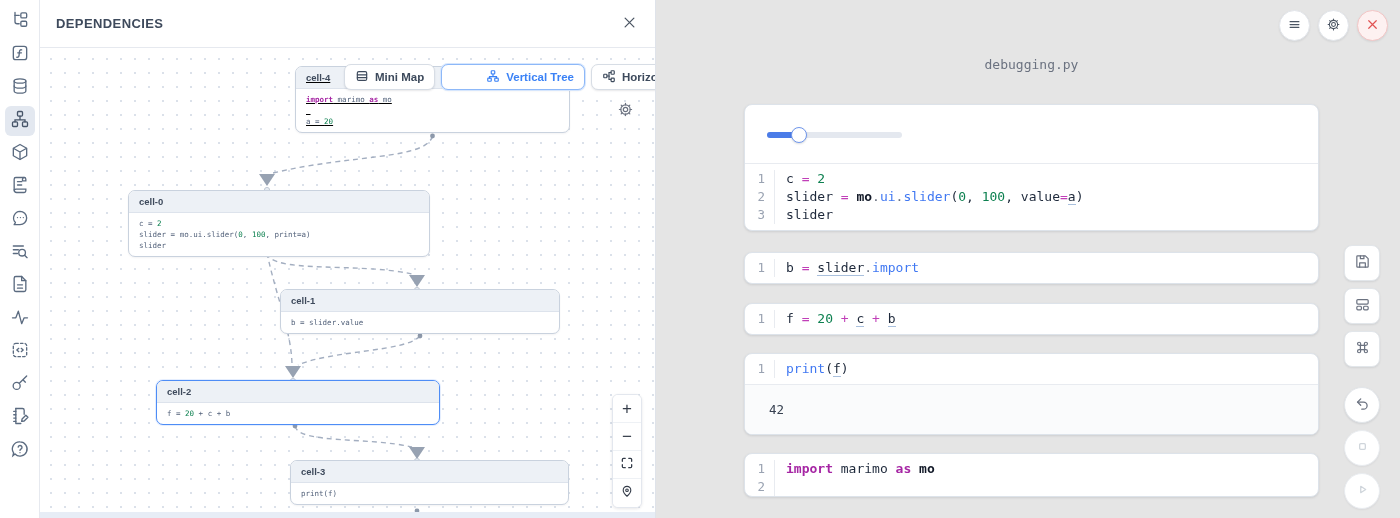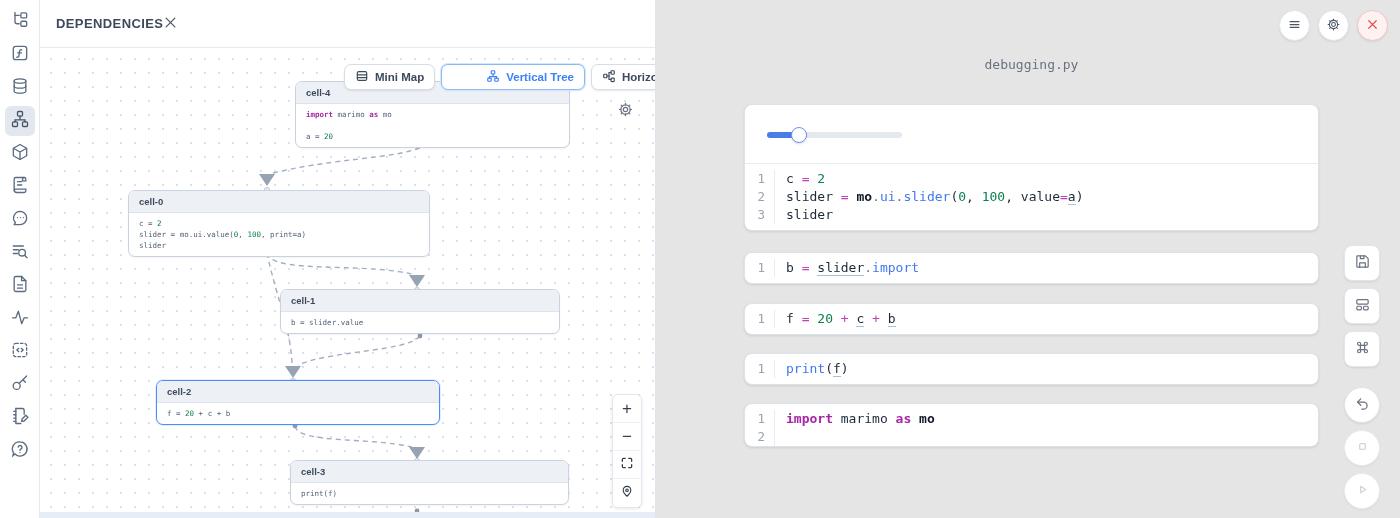--- a/index.html
+++ b/index.html
@@ -11,21 +11,21 @@
   .sidebar { width:40px; height:518px; border-right:1px solid #e6e9ef; display:flex;
     flex-direction:column; align-items:center; padding-top:7px; gap:3px; background:#fff; flex:0 0 40px;}
   .sb-item { width:30px; height:30px; display:flex; align-items:center; justify-content:center;
     border-radius:6px; color:#5b6b80; cursor:pointer; }
   .sb-item.sel { background:#e3e8f0; color:#475569; }
   .sb-item svg { width:20px; height:20px; }
 
   
   .dep-panel { width:616px; height:518px; display:flex; flex-direction:column; flex:0 0 616px;
     border-right:1px solid #dfe3ea; background:#fff; }
-  .dep-header { height:48px; flex:0 0 48px; display:flex; align-items:center; 
+  .dep-header { height:48px; flex:0 0 48px; display:flex; align-items:center; justify-content:space-between;
     padding:0 18px 0 16px; border-bottom:1px solid #e6e9ef; }
   .dep-title { font-size:13px; font-weight:bold; letter-spacing:.4px; color:#3e4a5c; }
   .icon-btn { background:none; border:none; cursor:pointer; color:#4b5563; display:flex; align-items:center; }
 
   .graph { position:relative; flex:1; overflow:hidden;
     background-image:radial-gradient(#dbe1ea 1px, transparent 1.2px);
     background-size:14px 14px; background-position:4px 4px; }
 
   .graph-toolbar { position:absolute; left:304px; top:16px; display:flex; gap:6px; z-index:6; }
   .gt-btn { height:26px; display:flex; align-items:center; gap:6px; padding:0 10px; background:#fff;
@@ -288,33 +288,33 @@
       </div>
 
       <button class="graph-gear">
         <span><svg width="17" height="17" viewBox="0 0 24 24" fill="none" stroke="currentColor" stroke-width="1.7" stroke-linecap="round">
               <circle cx="12" cy="12" r="3.1"></circle>
               <circle cx="12" cy="12" r="6.6"></circle>
               <path d="M12 3.4v2M12 18.6v2M3.4 12h2M18.6 12h2M5.9 5.9l1.4 1.4M16.7 16.7l1.4 1.4M18.1 5.9l-1.4 1.4M7.3 16.7l-1.4 1.4"></path>
             </svg></span>
       </button>
 
-      <div class="node" style="left:255px; top:33px; width:275px;">
+      <div class="node" style="left:255px; top:18px; width:275px;text-decoration:underline;">
         <div class="node-head">cell-4</div>
         <div class="node-code">
             <div class="crow"><span class="cline"><span class="tk-kw">import</span><span class="tk-pl"> marimo </span><span class="tk-kw">as</span><span class="tk-pl"> mo</span></span></div>
             <div class="crow"><span class="cline">&nbsp;</span></div>
             <div class="crow"><span class="cline"><span class="tk-pl">a = </span><span class="tk-num">20</span></span></div>
           </div>
       </div>
       <div class="node" style="left:88px; top:142px; width:302px;">
         <div class="node-head">cell-0</div>
         <div class="node-code">
             <div class="crow"><span class="cline"><span class="tk-pl">c = </span><span class="tk-num">2</span></span></div>
-            <div class="crow"><span class="cline"><span class="tk-pl">slider = mo.ui.value(</span><span class="tk-num">0</span><span class="tk-pl">, </span><span class="tk-num">100</span><span class="tk-pl">, print=a)</span></span></div>
+            <div class="crow"><span class="cline"><span class="tk-pl">slider = mo.ui.slider(</span><span class="tk-num">0</span><span class="tk-pl">, </span><span class="tk-num">100</span><span class="tk-pl">, print=a)</span></span></div>
             <div class="crow"><span class="cline"><span class="tk-pl">slider</span></span></div>
           </div>
       </div>
       <div class="node" style="left:240px; top:241px; width:280px;">
         <div class="node-head">cell-1</div>
         <div class="node-code">
             <div class="crow"><span class="cline"><span class="tk-pl">b = slider.value</span></span></div>
           </div>
       </div>
       <div class="node sel" style="left:116px; top:332px; width:284px;">
@@ -421,20 +421,21 @@
           </div>
       </div>
 
       <div class="cell cell-d">
         <div class="code-block">
             <div class="crow">
               <span class="gut">1</span>
               <span class="cline"><span class="tk-fn">print</span><span class="tk-pl">(</span><span class="tk-pl tk-u">f</span><span class="tk-pl">)</span></span>
             </div>
           </div>
+        <div class="output-area">42</div>
       </div>
 
       <div class="cell cell-e">
         <div class="code-block">
             <div class="crow">
               <span class="gut">1</span>
               <span class="cline"><span class="tk-kw">import</span><span class="tk-pl"> marimo </span><span class="tk-kw">as</span><span class="tk-plb"> mo</span></span>
             </div>
             <div class="crow">
               <span class="gut">2</span>

